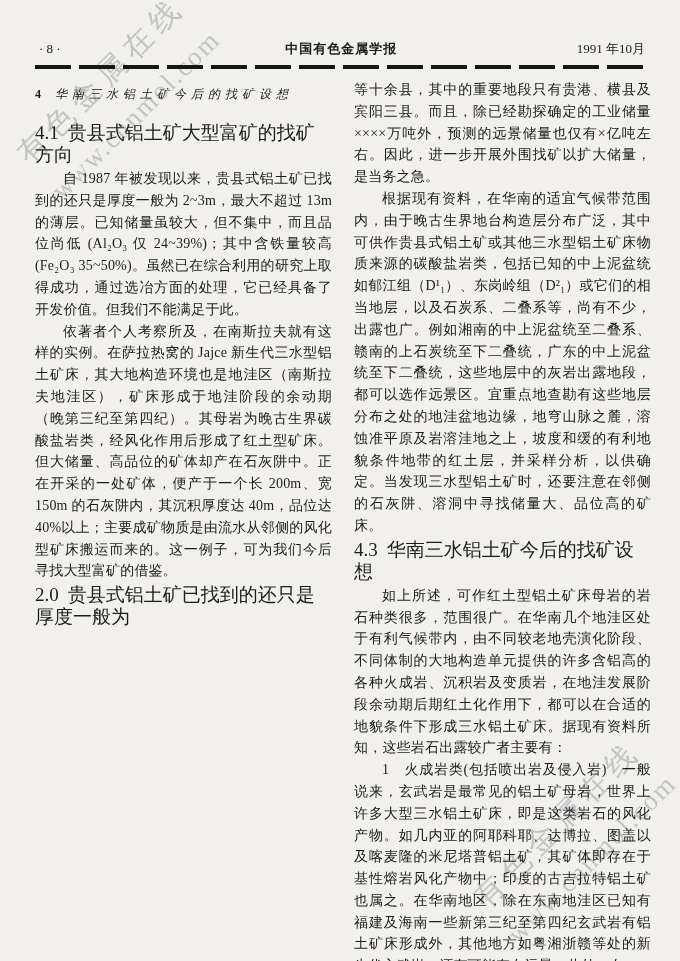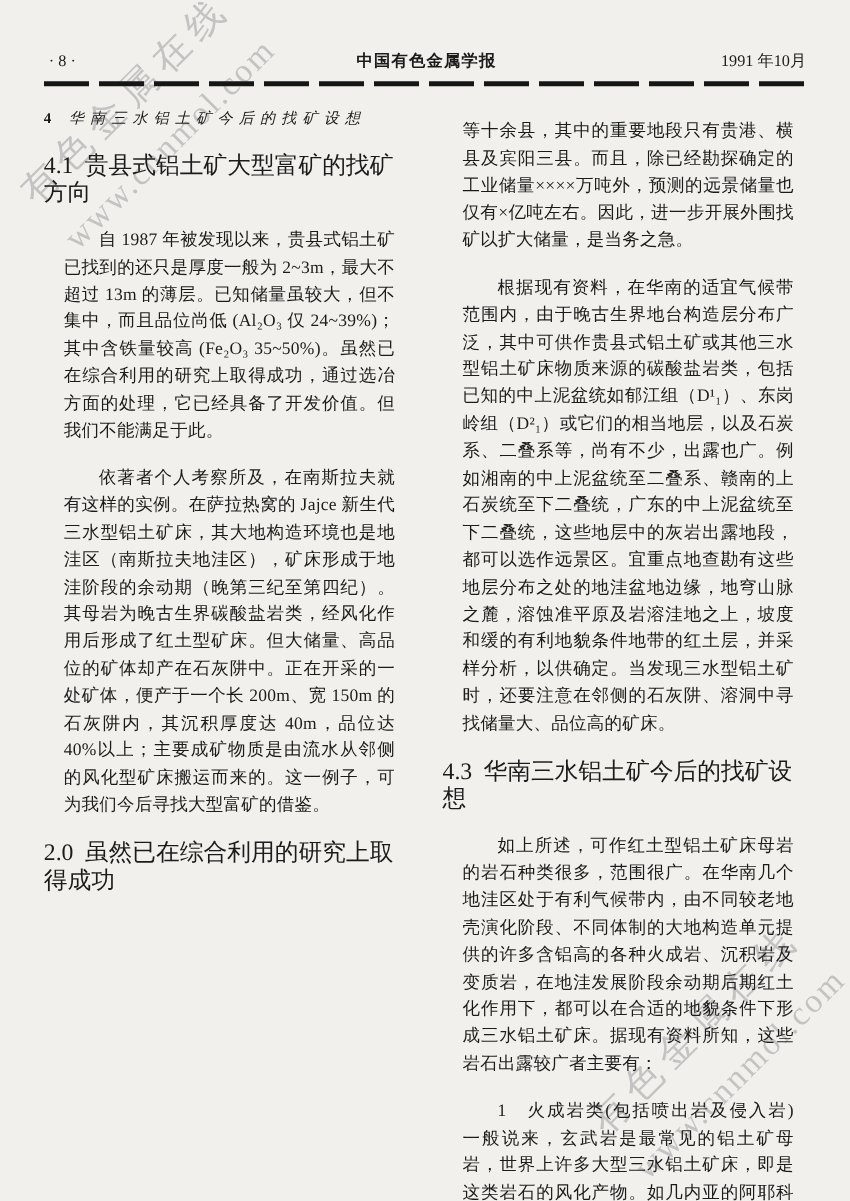--- a/index.html
+++ b/index.html
@@ -88,21 +88,21 @@
     font-size: 19px;
     line-height: 22px;
     margin: 2px 0 2px 0;
   }
   .subhead .num { margin-right: 9px; }
   .para {
     font-size: 14px;
     line-height: 21.8px;
     text-align: justify;
     text-indent: 2em;
-    margin: 16px;
+    margin: 0;
     letter-spacing: 0.2px;
   }
   .para.no-indent { text-indent: 0; }
 </style>
 </head>
 <body>
 
 <div class="page">
 
   <div class="wm wm-topleft">
@@ -130,21 +130,21 @@
           <span class="sec-num">4</span><span>华南三水铝土矿今后的找矿设想</span>
         </div>
 
         <div class="subhead">
           <span class="num">4.1</span><span>贵县式铝土矿大型富矿的找矿方向</span>
         </div>
         <p class="para">自 1987 年被发现以来，贵县式铝土矿已找到的还只是厚度一般为 2~3m，最大不超过 13m 的薄层。已知储量虽较大，但不集中，而且品位尚低 (Al₂O₃ 仅 24~39%)；其中含铁量较高 (Fe₂O₃ 35~50%)。虽然已在综合利用的研究上取得成功，通过选冶方面的处理，它已经具备了开发价值。但我们不能满足于此。</p>
         <p class="para">依著者个人考察所及，在南斯拉夫就有这样的实例。在萨拉热窝的 Jajce 新生代三水型铝土矿床，其大地构造环境也是地洼区（南斯拉夫地洼区），矿床形成于地洼阶段的余动期（晚第三纪至第四纪）。其母岩为晚古生界碳酸盐岩类，经风化作用后形成了红土型矿床。但大储量、高品位的矿体却产在石灰阱中。正在开采的一处矿体，便产于一个长 200m、宽 150m 的石灰阱内，其沉积厚度达 40m，品位达 40%以上；主要成矿物质是由流水从邻侧的风化型矿床搬运而来的。这一例子，可为我们今后寻找大型富矿的借鉴。</p>
 
         <div class="subhead">
-          <span class="num">2.0</span><span>虽然已在综合利用的研究上取得成功</span>
+          <span class="num">2.0</span><span>贵县式铝土矿已找到的还只是厚度一般为</span>
         </div>
       </div>
 
       <div class="col">
         <p class="para no-indent">等十余县，其中的重要地段只有贵港、横县及宾阳三县。而且，除已经勘探确定的工业储量××××万吨外，预测的远景储量也仅有×亿吨左右。因此，进一步开展外围找矿以扩大储量，是当务之急。</p>
         <p class="para">根据现有资料，在华南的适宜气候带范围内，由于晚古生界地台构造层分布广泛，其中可供作贵县式铝土矿或其他三水型铝土矿床物质来源的碳酸盐岩类，包括已知的中上泥盆统如郁江组（D¹₁）、东岗岭组（D²₁）或它们的相当地层，以及石炭系、二叠系等，尚有不少，出露也广。例如湘南的中上泥盆统至二叠系、赣南的上石炭统至下二叠统，广东的中上泥盆统至下二叠统，这些地层中的灰岩出露地段，都可以选作远景区。宜重点地查勘有这些地层分布之处的地洼盆地边缘，地穹山脉之麓，溶蚀准平原及岩溶洼地之上，坡度和缓的有利地貌条件地带的红土层，并采样分析，以供确定。当发现三水型铝土矿时，还要注意在邻侧的石灰阱、溶洞中寻找储量大、品位高的矿床。</p>
 
         <div class="subhead">
           <span class="num">4.3</span><span>华南三水铝土矿今后的找矿设想</span>
         </div>

